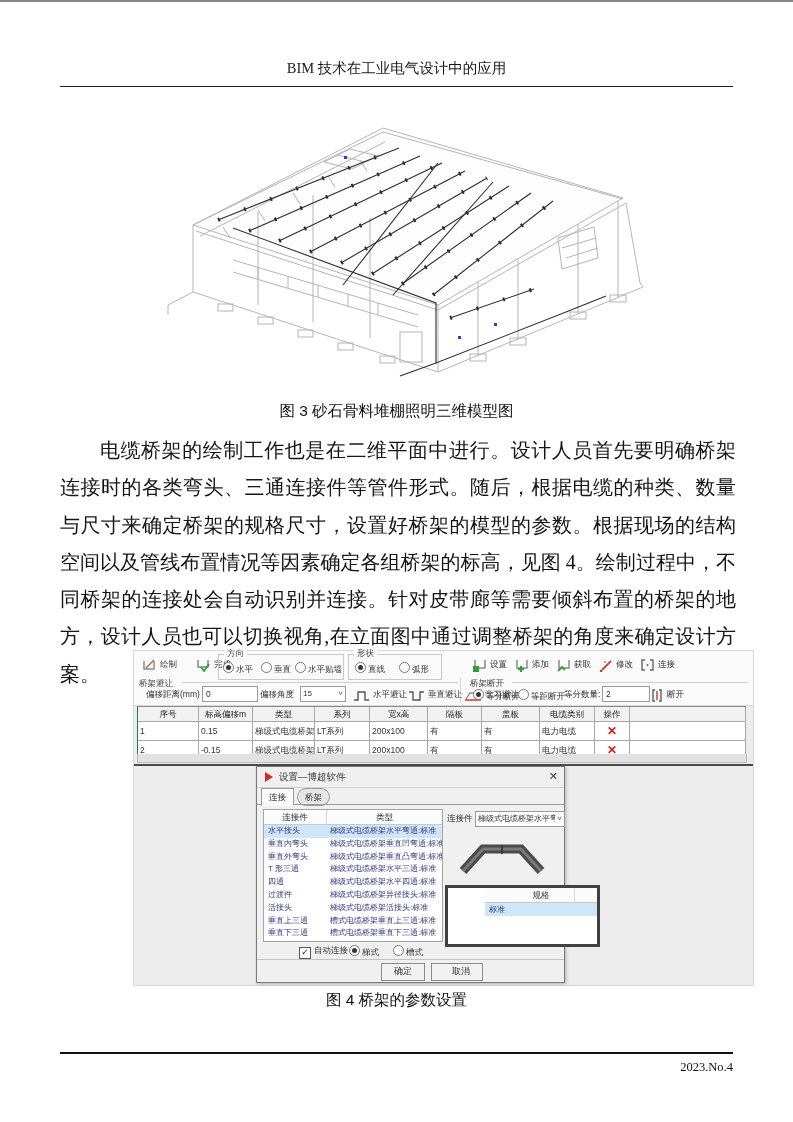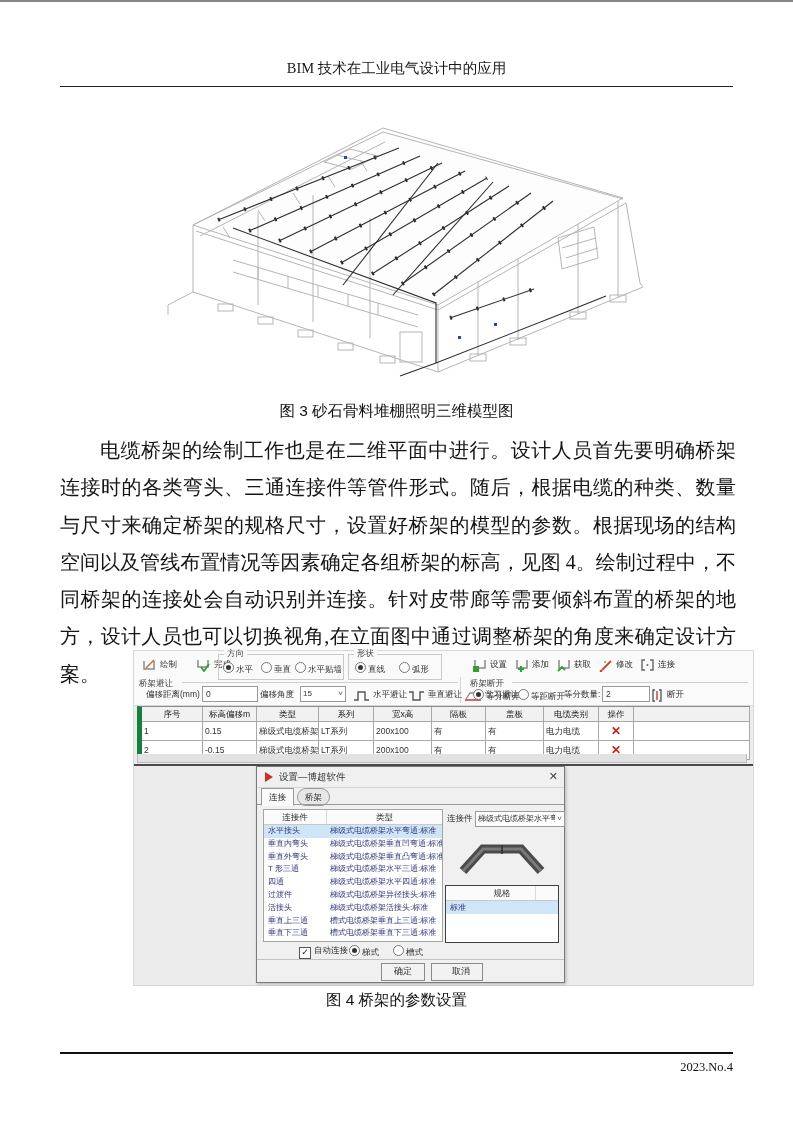--- a/index.html
+++ b/index.html
@@ -27,21 +27,21 @@
   .secline{border-top:1px solid #cfcfcf;}
   .radio{display:inline-block;width:9px;height:9px;border:1px solid #777;border-radius:50%;background:#fff;
          vertical-align:-1px;margin-right:2px;position:relative;}
   .radio.on::after{content:"";position:absolute;left:2px;top:2px;width:5px;height:5px;border-radius:50%;background:#333;}
   .ifield{background:#fff;border:1px solid #9a9a9a;height:14px;line-height:14px;padding:0 3px;font-size:8.5px;}
   .dd{background:#fff;border:1px solid #9a9a9a;height:14px;line-height:14px;padding:0 2px;font-size:8px;
       display:flex;justify-content:space-between;overflow:hidden;white-space:nowrap;}
   .dd .arr{color:#555;font-size:8px;flex:0 0 auto;margin-left:2px;}
   
   .ptable{top:55px;left:3px;display:grid;grid-template-columns:61px 54px 62px 55px 58px 54px 58px 55px 35px 116px;
-          background:#fff;border-top:1px solid #8a8a8a;border-left:5px solid #15803d;}
+          background:#fff;border-top:1px solid #8a8a8a;border-left:1px solid #15803d;}
   .ptable .c{border-right:1px solid #a9a9a9;border-bottom:1px solid #a9a9a9;height:15px;line-height:15px;
              padding:0 2px;font-size:8.5px;white-space:nowrap;overflow:hidden;}
   .ptable .h{height:14px;line-height:14px;background:#f1f1f1;text-align:center;color:#222;}
   .ptable .d{height:18px;line-height:18px;background:#fff;}
   .ptable .del{text-align:center;color:#cb2317;font-weight:700;font-size:12px;line-height:18px;cursor:default;}
   .tstrip{top:103px;left:3px;width:608px;height:8px;background:#e2e2e2;border:1px solid #bbb;border-top:none;}
   .darksep{top:113px;left:0;width:619px;height:2px;background:#4a4a4a;}
   
   .dialog{top:115px;left:122px;width:307px;height:215px;background:#f0f0f0;border:1px solid #7a7a7a;
           box-shadow:1px 1px 3px rgba(0,0,0,.25);}
@@ -56,21 +56,21 @@
   .tabline{top:37px;left:0;width:100%;border-top:1px solid #9a9a9a;}
   .lpanel{top:42px;left:6px;width:178px;height:131px;background:#fff;border:1px solid #a5a5a5;overflow:hidden;}
   .lhead{display:flex;height:14px;line-height:14px;border-bottom:1px solid #c9c9c9;background:#fbfbfb;color:#333;}
   .lhead .c1{width:62px;text-align:center;border-right:1px solid #d5d5d5;font-size:8.5px;}
   .lhead .c2{flex:1;text-align:center;font-size:8.5px;}
   .lrow{display:flex;height:12.8px;line-height:12.8px;color:#333a80;cursor:default;}
   .lrow.sel{background:#cfe6f8;}
   .lrow .c1{width:62px;padding-left:4px;font-size:8px;white-space:nowrap;overflow:hidden;}
   .lrow .c2{flex:1;font-size:8px;white-space:nowrap;overflow:hidden;}
   .dlabel{font-size:8.5px;color:#333;}
-  .spanel{top:118px;left:188px;width:112px;height:56px;background:#fff;border:1px solid #404040;overflow:hidden;}
+  .spanel{top:118px;left:188px;width:112px;height:56px;background:#fff;border:3px solid #404040;overflow:hidden;padding-left:37px;}
   .shead{height:14px;line-height:14px;border-bottom:1px solid #c9c9c9;background:#fbfbfb;text-align:center;
          font-size:8.5px;color:#333;position:relative;}
   .shead::after{content:"";position:absolute;right:22px;top:0;bottom:0;border-right:1px solid #d9d9d9;}
   .srow{height:13px;line-height:13px;padding-left:4px;font-size:8px;color:#333a80;background:#cfe6f8;}
   .cbx{display:inline-block;width:10px;height:10px;border:1px solid #555;background:#fff;vertical-align:-2px;
        margin-right:3px;text-align:center;line-height:9px;font-size:9px;color:#222;}
   .dbtn{position:absolute;top:196px;width:42px;height:16px;line-height:15px;text-align:center;font-size:9px;
         background:#f2f2f2;border:1px solid #8a8a8a;cursor:default;}
   .dsep{top:192px;left:0;width:100%;border-top:1px solid #c2c2c2;}
   .icon-lbl{font-size:8.5px;color:#333;}

